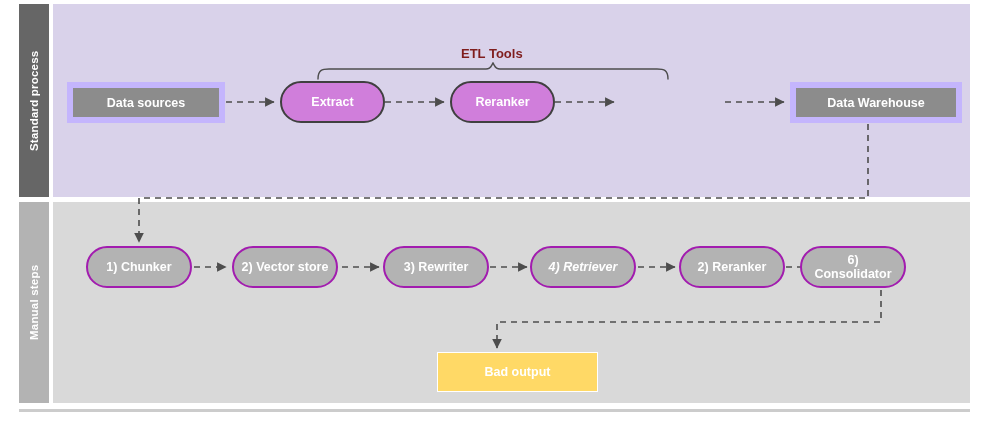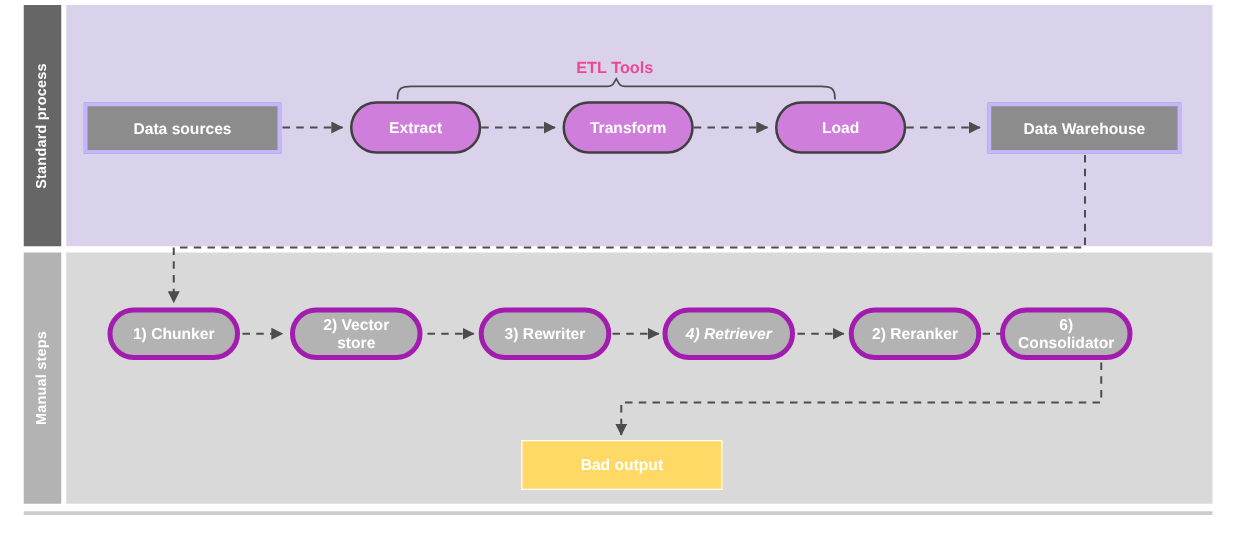--- a/index.html
+++ b/index.html
@@ -68,41 +68,42 @@
     text-align: center;
     color: #ffffff;
     font-weight: bold;
     font-size: 12.5px;
     line-height: 14px;
     box-sizing: border-box;
     padding: 2px 6px;
   }
   .rect-gray {
     background: #8C8C8C;
-    border: 3px solid #c4b5fd;
+    border: 6px solid #c4b5fd;
   }
   .pill-purple {
     background: #D07EDB;
     border: 2px solid #404040;
     border-radius: 22px;
   }
   .pill-gray {
     background: #B3B3B3;
-    border: 4px solid #a21caf;
+    border: 2px solid #a21caf;
     border-radius: 22px;
   }
   .rect-yellow {
     background: #FFD966;
     border: 1px solid #ffffff;
+    margin-left: 20px;
   }
 
   
   .plain-label {
     position: absolute;
-    color: #ec4899;
+    color: #7f1d1d;
     font-weight: bold;
     font-size: 13px;
     white-space: nowrap;
   }
 
   
   #edges {
     position: absolute;
     left: 0; top: 0;
     width: 1003px; height: 430px;
@@ -151,25 +152,24 @@
                C495,66 495,69 500,69 L657,69 C664,69 668,70 668,79"></path>
     </g>
   </svg>
 
   <div class="plain-label" style="left:461px; top:46px;">ETL Tools</div>
 
   <div class="node rect-gray" style="left:67px; top:82px; width:158px; height:41px;">Data sources</div>
 
   <div class="node pill-purple" style="left:280px; top:81px; width:105px; height:42px;">Extract</div>
 
-  <div class="node pill-purple" style="left:450px; top:81px; width:105px; height:42px;">Transform</div>
+  <div class="node pill-purple" style="left:450px; top:81px; width:105px; height:42px;">Reranker</div>
 
-  <div class="node pill-purple" style="left:620px; top:81px; width:105px; height:42px;">Load</div>
 
-  <div class="node rect-gray" style="left:790px; top:82px; width:155px; height:41px;">Data Warehouse</div>
+  <div class="node rect-gray" style="left:790px; top:82px; width:172px; height:41px;">Data Warehouse</div>
 
   <div class="node pill-gray" style="left:86px; top:246px; width:106px; height:42px;">1) Chunker</div>
 
   <div class="node pill-gray" style="left:232px; top:246px; width:106px; height:42px;">2) Vector store</div>
 
   <div class="node pill-gray" style="left:383px; top:246px; width:106px; height:42px;">3) Rewriter</div>
 
   <div class="node pill-gray" style="left:530px; top:246px; width:106px; height:42px;font-style:italic;">4) Retriever</div>
 
   <div class="node pill-gray" style="left:679px; top:246px; width:106px; height:42px;">2) Reranker</div>

